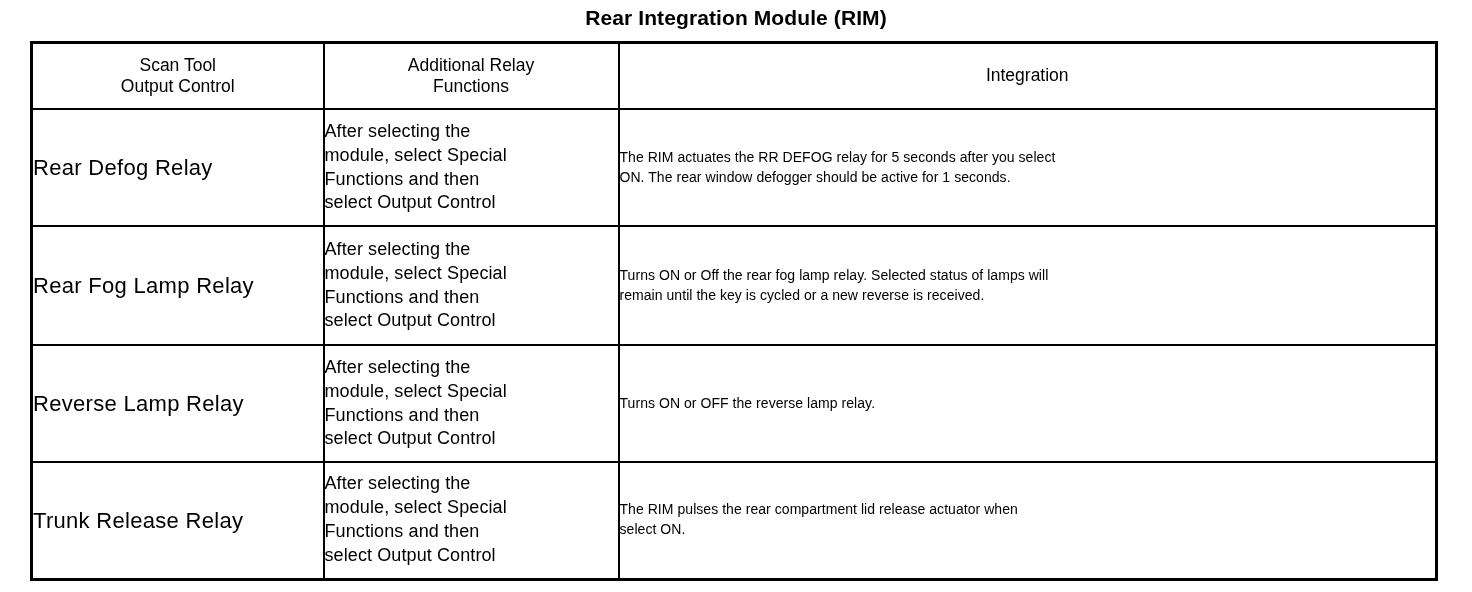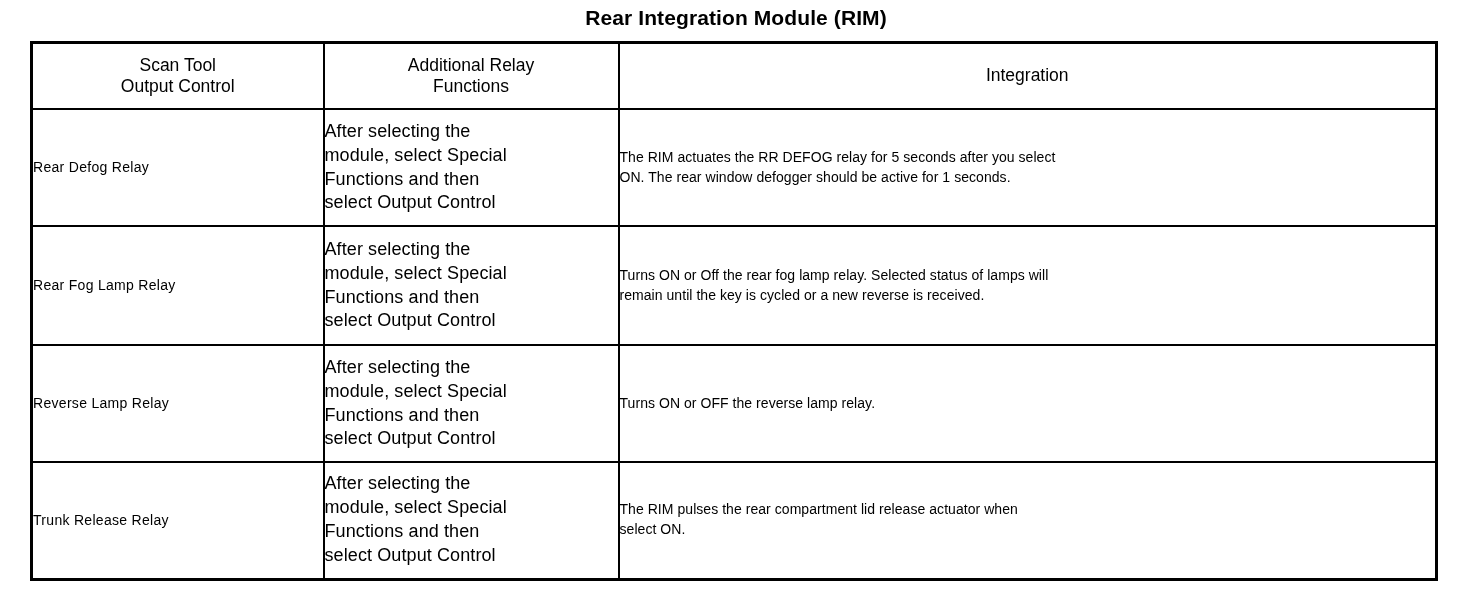--- a/index.html
+++ b/index.html
@@ -68,21 +68,21 @@
   .hdr-desc {
     text-align: center;
     font-size: 17.5px;
     font-weight: bold;
     line-height: 1.22;
     padding: 14px 6px 0 6px;
   }
 
   
   .cell-control {
-    font-size: 14px;
+    font-size: 22px;
     line-height: 1.25;
     padding: 0 0 0 20px;
     text-align: left;
     letter-spacing: 0.3px;
   }
   .cell-menu {
     font-size: 18px;
     line-height: 1.33;
     padding: 6px 6px 6px 12px;
     text-align: left;

